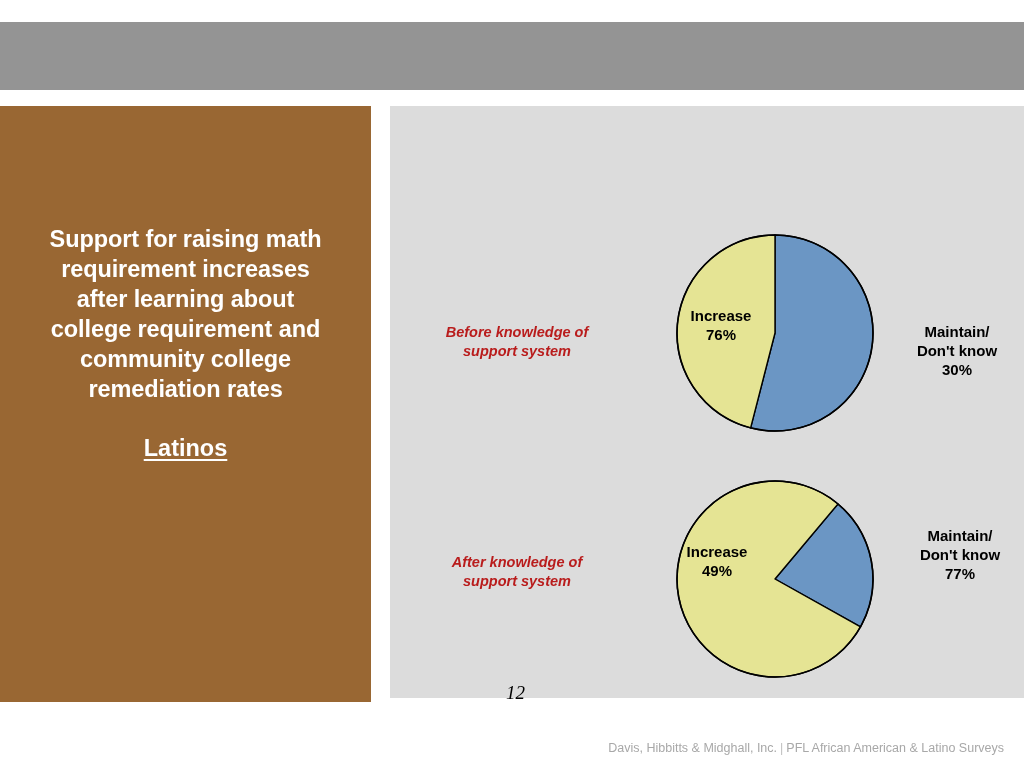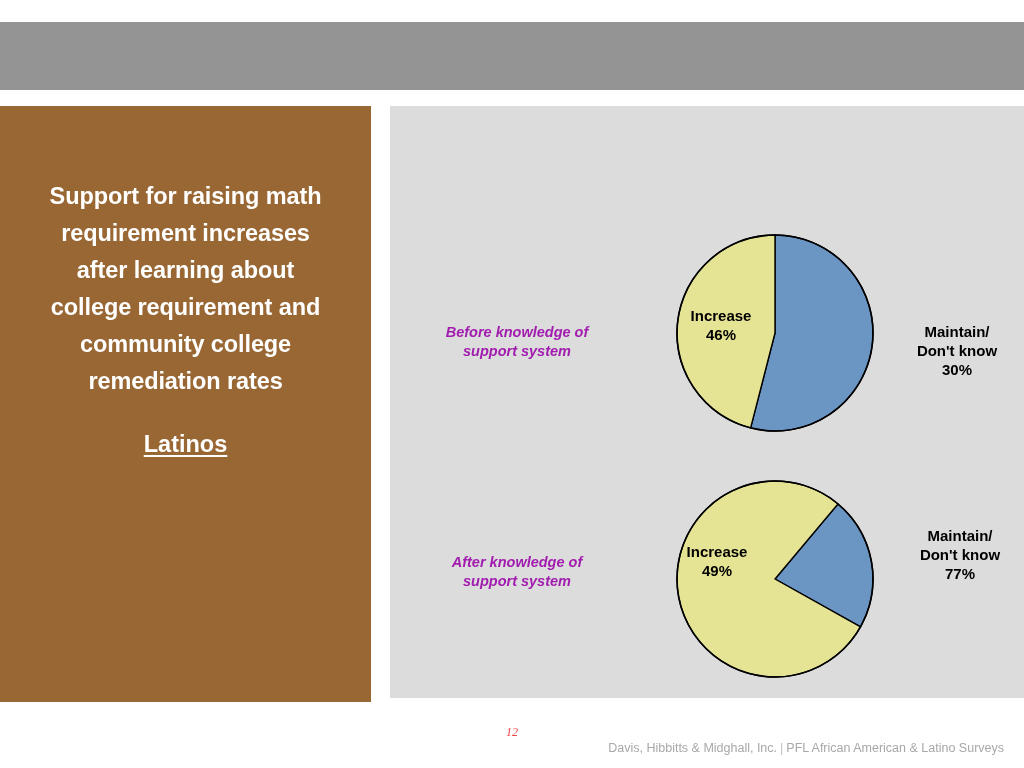--- a/index.html
+++ b/index.html
@@ -34,25 +34,25 @@
     height: 596px;
     background: #996733;
     box-sizing: border-box;
     padding: 0 14px;
     display: flex;
     flex-direction: column;
     align-items: center;
     justify-content: flex-start;
   }
   .left-panel-headline {
-    margin-top: 72px;
+    margin-top: 118px;
     color: #ffffff;
     font-size: 23.5px;
     font-weight: bold;
-    line-height: 37px;
+    line-height: 30px;
     text-align: center;
     letter-spacing: -0.1px;
     white-space: pre-line;
   }
   .left-panel-subject {
     margin-top: 31px;
     color: #ffffff;
     font-size: 23.5px;
     font-weight: bold;
     text-decoration: underline;
@@ -91,21 +91,21 @@
     width: 634px;
   }
   #pie-block-before { top: 116px; height: 230px; }
   #pie-block-after  { top: 360px; height: 225px; }
 
   .pie-side-label {
     position: absolute;
     left: 8px;
     width: 238px;
     text-align: center;
-    color: #a21caf;
+    color: #b91c1c;
     font-size: 14.5px;
     font-weight: bold;
     font-style: italic;
     line-height: 19px;
     white-space: pre-line;
   }
   #pie-block-before .pie-side-label { top: 101px; }
   #pie-block-after  .pie-side-label { top: 87px; }
 
   .pie-canvas {
@@ -129,25 +129,25 @@
   }
   #label-increase-before { left: 276px; top: 84px; width: 110px; }
   #label-maintain-before { left: 492px; top: 100px; width: 150px; }
   #label-increase-after  { left: 272px; top: 76px; width: 110px; }
   #label-maintain-after  { left: 495px; top: 60px; width: 150px; }
 
   
   .page-number {
     position: absolute;
     left: 506px;
-    top: 725px;
-    color: #ef4444;
+    top: 682px;
+    color: #000000;
     font-family: "Liberation Serif", serif;
     font-style: italic;
-    font-size: 12px;
+    font-size: 19px;
   }
   .footer-credit {
     position: absolute;
     right: 20px;
     top: 741px;
     color: #a8a8a8;
     font-size: 12.5px;
     white-space: nowrap;
   }
   .footer-sep {
@@ -174,21 +174,21 @@
     <div class="pie-canvas">
       <svg viewBox="0 0 200 200" width="200" height="200">
         <g id="slices-before">
             <path d="M 100 100 L 100 2 A 98 98 0 1 1 75.62839105784423 194.92114979060585 Z" fill="#6b96c4" stroke="#000000" stroke-width="1.4" stroke-linejoin="round"></path>
             <path d="M 100 100 L 75.62839105784423 194.92114979060585 A 98 98 0 0 1 99.99999999999999 2 Z" fill="#e5e494" stroke="#000000" stroke-width="1.4" stroke-linejoin="round"></path>
           </g>
         <circle cx="100" cy="100" r="98" fill="none" stroke="#000000" stroke-width="1.6"></circle>
       </svg>
     </div>
 
-    <div class="slice-label" id="label-increase-before"><span>Increase</span><br><span>46%</span></div>
+    <div class="slice-label" id="label-increase-before"><span>Increase</span><br><span>76%</span></div>
 
     <div class="slice-label" id="label-maintain-before"><span class="wrapline">Maintain/<br>Don't know</span><br><span>30%</span></div>
   </div>
 
   <div class="pie-block" id="pie-block-after">
     <div class="pie-side-label">After knowledge of<br>support system</div>
 
     <div class="pie-canvas">
       <svg viewBox="0 0 200 200" width="200" height="200">
         <g id="slices-after">

